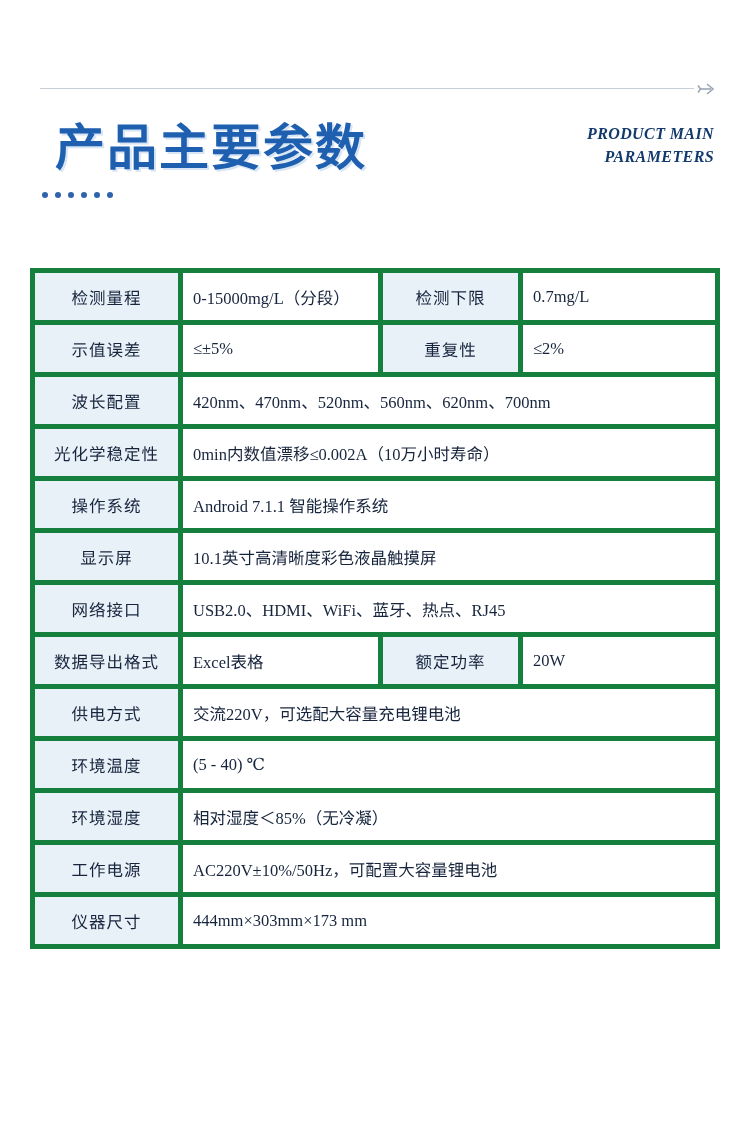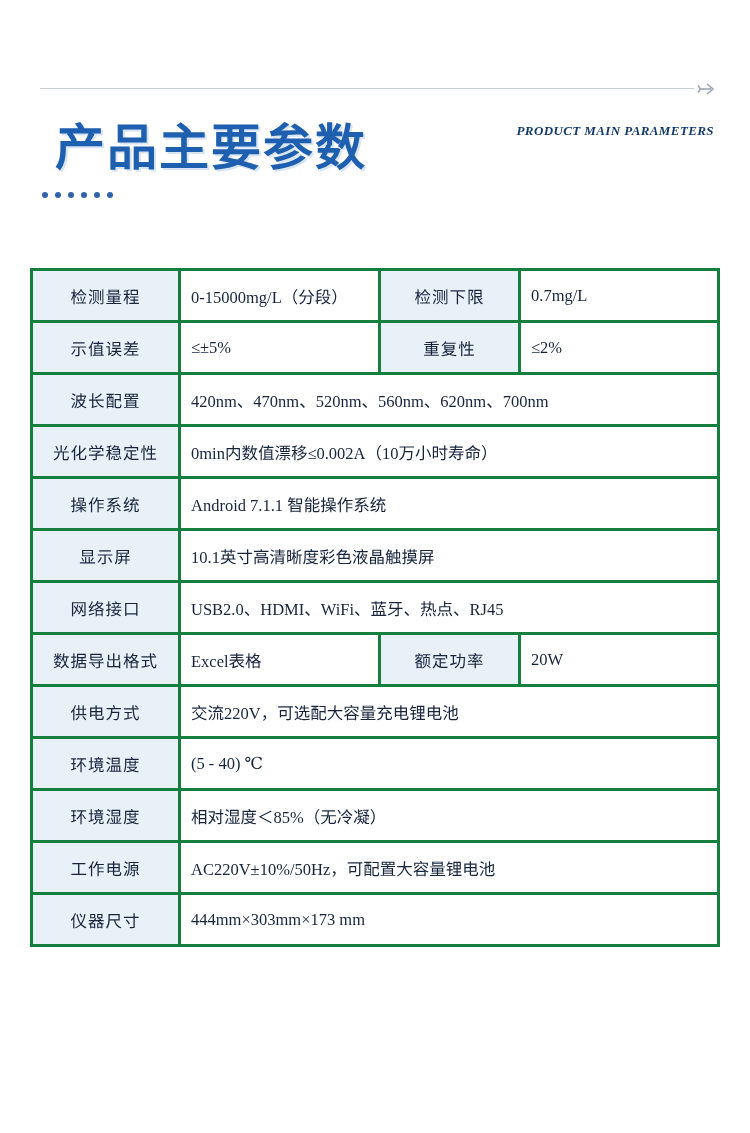--- a/index.html
+++ b/index.html
@@ -79,40 +79,40 @@
   }
   .en-title {
     position: absolute;
     right: 36px;
     top: 122px;
     width: 210px;
     text-align: right;
     font-family: "Liberation Serif", "DejaVu Serif", serif;
     font-style: italic;
     font-weight: bold;
-    font-size: 13px;
+    font-size: 16px;
     line-height: 1.45;
     letter-spacing: 0.4px;
     color: #123a6b;
   }
 
   
   .table-wrap {
     position: absolute;
     left: 30px;
     top: 268px;
     width: 690px;
   }
   table.spec {
     width: 690px;
     border-collapse: collapse;
     table-layout: fixed;
   }
   table.spec td {
-    border: 3px solid #15803d;
+    border: 5px solid #15803d;
     height: 52px;
     padding: 4px 10px;
     font-size: 16.5px;
     color: #16243c;
     vertical-align: middle;
     box-sizing: border-box;
   }
   td.label {
     background: #e8f0f8;
     text-align: center;

